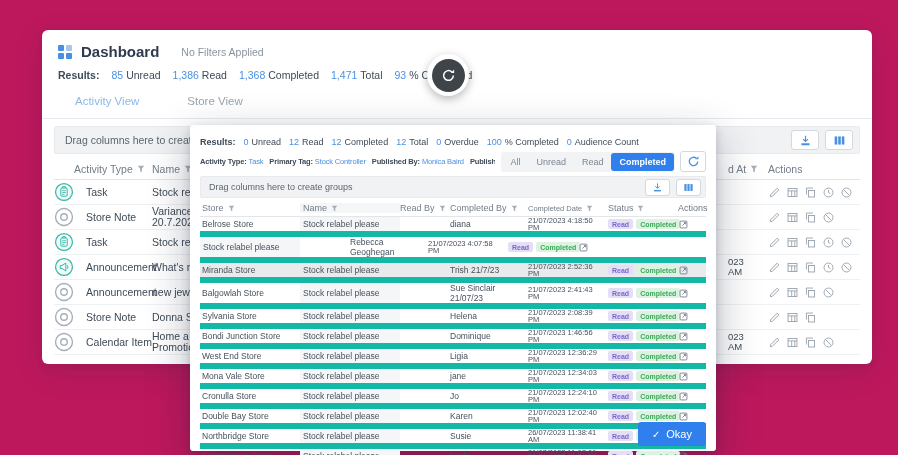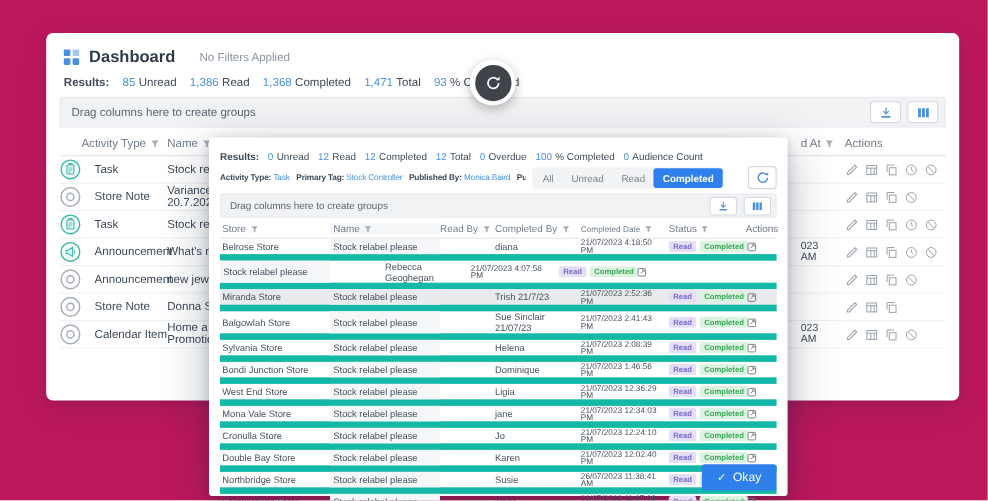--- a/index.html
+++ b/index.html
@@ -67,21 +67,21 @@
     border-radius:3px; padding:9px 10px; z-index:6;
     box-shadow:0 14px 44px rgba(22,32,52,.32), 0 3px 10px rgba(22,32,52,.18); }
   .m-title{ font-size:12px; font-weight:bold; color:#404b58; }
   .m-results{ display:flex; gap:8px; margin-top:3px; font-size:9px; color:#3e4a57; align-items:baseline; }
   .m-metarow{ display:flex; justify-content:space-between; align-items:center; margin-top:4px; }
   .m-meta{ display:flex; gap:6px; font-size:7.5px; letter-spacing:-0.15px; color:#3e4a57;
     white-space:nowrap; overflow:hidden; flex:1; min-width:0; }
   .pair{ display:inline-flex; gap:2px; }
   .mlab{ font-weight:bold; }
   .mval{ color:var(--accent-blue,#4a90e2); }
-  .m-filters{ display:flex; gap:22px; align-items:center; flex:none; margin-left:6px; }
+  .m-filters{ display:flex; gap:5px; align-items:center; flex:none; margin-left:6px; }
   .seg{ display:flex; background:#f2f3f5; border-radius:3px; padding:1px; }
   .segbtn{ border:none; background:transparent; font-size:9px; color:#7b8591; padding:4px 8px;
     border-radius:3px; cursor:pointer; font-family:inherit; }
   .segbtn.active{ background:var(--button-blue,#2f80ed); color:#fff; font-weight:bold; }
   .refresh-btn{ width:26px; height:21px; }
 
   .gbar-modal{ margin-top:4px; height:22px; padding:0 4px 0 8px; font-size:9px; }
   .icon-btn.sm{ width:25px; height:17px; }
   .icon-btn.sm .icn{ width:11px; height:11px; }
 
@@ -142,20 +142,24 @@
         </span>
         <span class="stat">
           <span class="val">1,471</span>
           <span class="lab">Total</span>
         </span>
         <span class="stat">
           <span class="val">93</span>
           <span class="lab">% Completed</span>
         </span>
       </div>
+    <div class="tabs" id="dash-tabs">
+        <div class="tab active">Activity View</div>
+        <div class="tab">Store View</div>
+      </div>
     <div class="gbar gbar-main">
       <span>Drag columns here to create groups</span>
       <span class="bar-actions">
         <span class="icon-btn" id="dash-download-btn">
             <span class="icn ic-download">
               <svg viewBox="0 0 16 16" fill="none" stroke="currentColor" stroke-width="1.4">
                 <path d="M8 2v7"></path>
                 <path d="M5 6.2 8 9.2l3-3"></path>
                 <path d="M3 12.6h10" stroke-width="2.2"></path>
               </svg>

